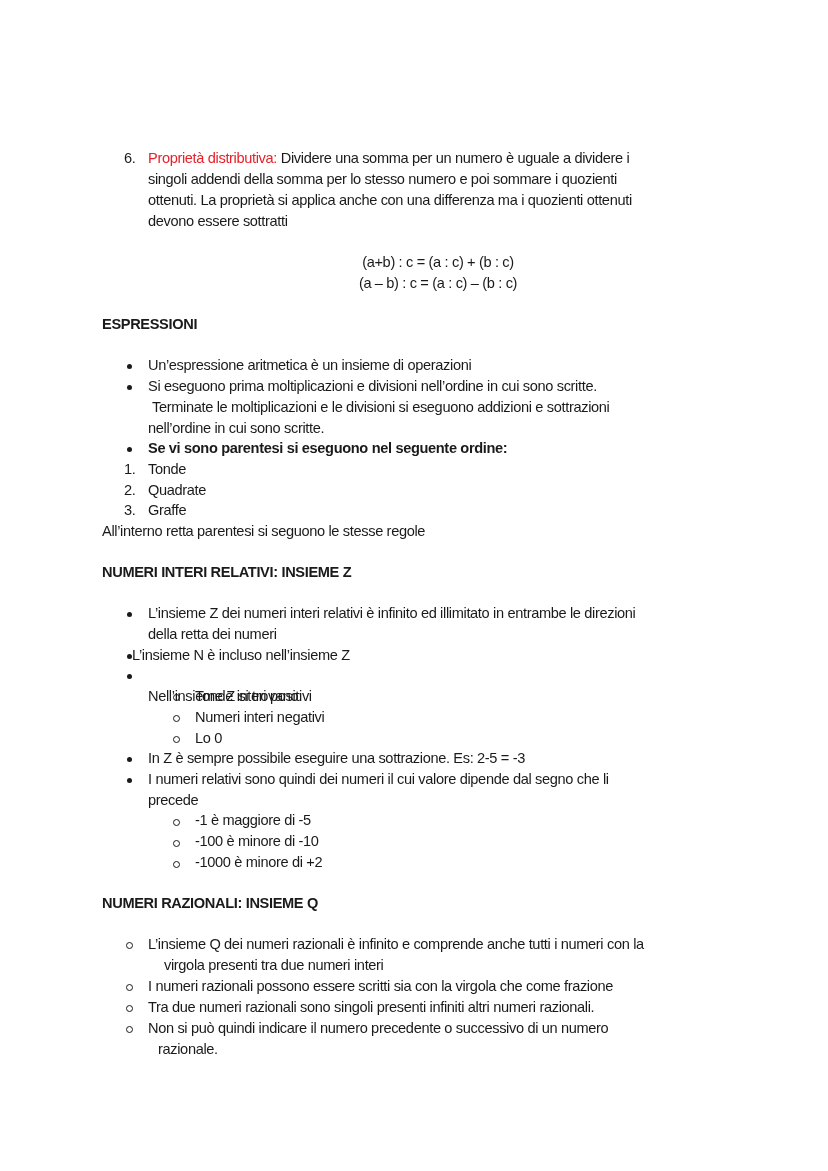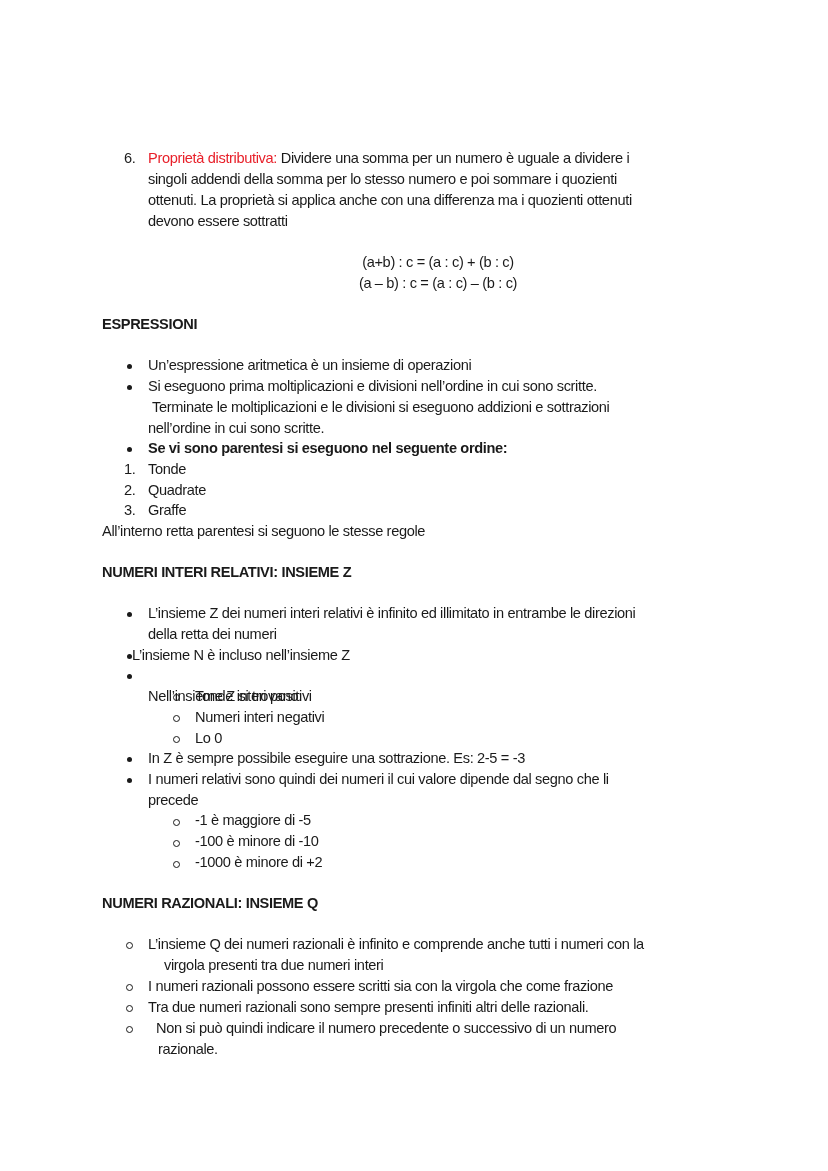--- a/index.html
+++ b/index.html
@@ -96,18 +96,18 @@
   <div class="line bold" style="left:102px; top:893px;">NUMERI RAZIONALI: INSIEME Q</div>
 
   <span class="ring" style="left:126px; top:942px;"></span>
   <div class="line" style="left:148px; top:934px;">L’insieme Q dei numeri razionali è infinito e comprende anche tutti i numeri con la</div>
   <div class="line" style="left:148px; top:955px;margin-left:16px;">virgola presenti tra due numeri interi</div>
 
   <span class="ring" style="left:126px; top:984px;"></span>
   <div class="line" style="left:148px; top:976px;">I numeri razionali possono essere scritti sia con la virgola che come frazione</div>
 
   <span class="ring" style="left:126px; top:1005px;"></span>
-  <div class="line" style="left:148px; top:997px;">Tra due numeri razionali sono sempre presenti infiniti altri delle razionali.</div>
+  <div class="line" style="left:148px; top:997px;">Tra due numeri razionali sono singoli presenti infiniti altri numeri razionali.</div>
 
   <span class="ring" style="left:126px; top:1026px;"></span>
-  <div class="line" style="left:148px; top:1018px;margin-left:8px;">Non si può quindi indicare il numero precedente o successivo di un numero</div>
+  <div class="line" style="left:148px; top:1018px;">Non si può quindi indicare il numero precedente o successivo di un numero</div>
   <div class="line" style="left:148px; top:1039px;margin-left:10px;">razionale.</div>
 </div>
 
 </body></html>

